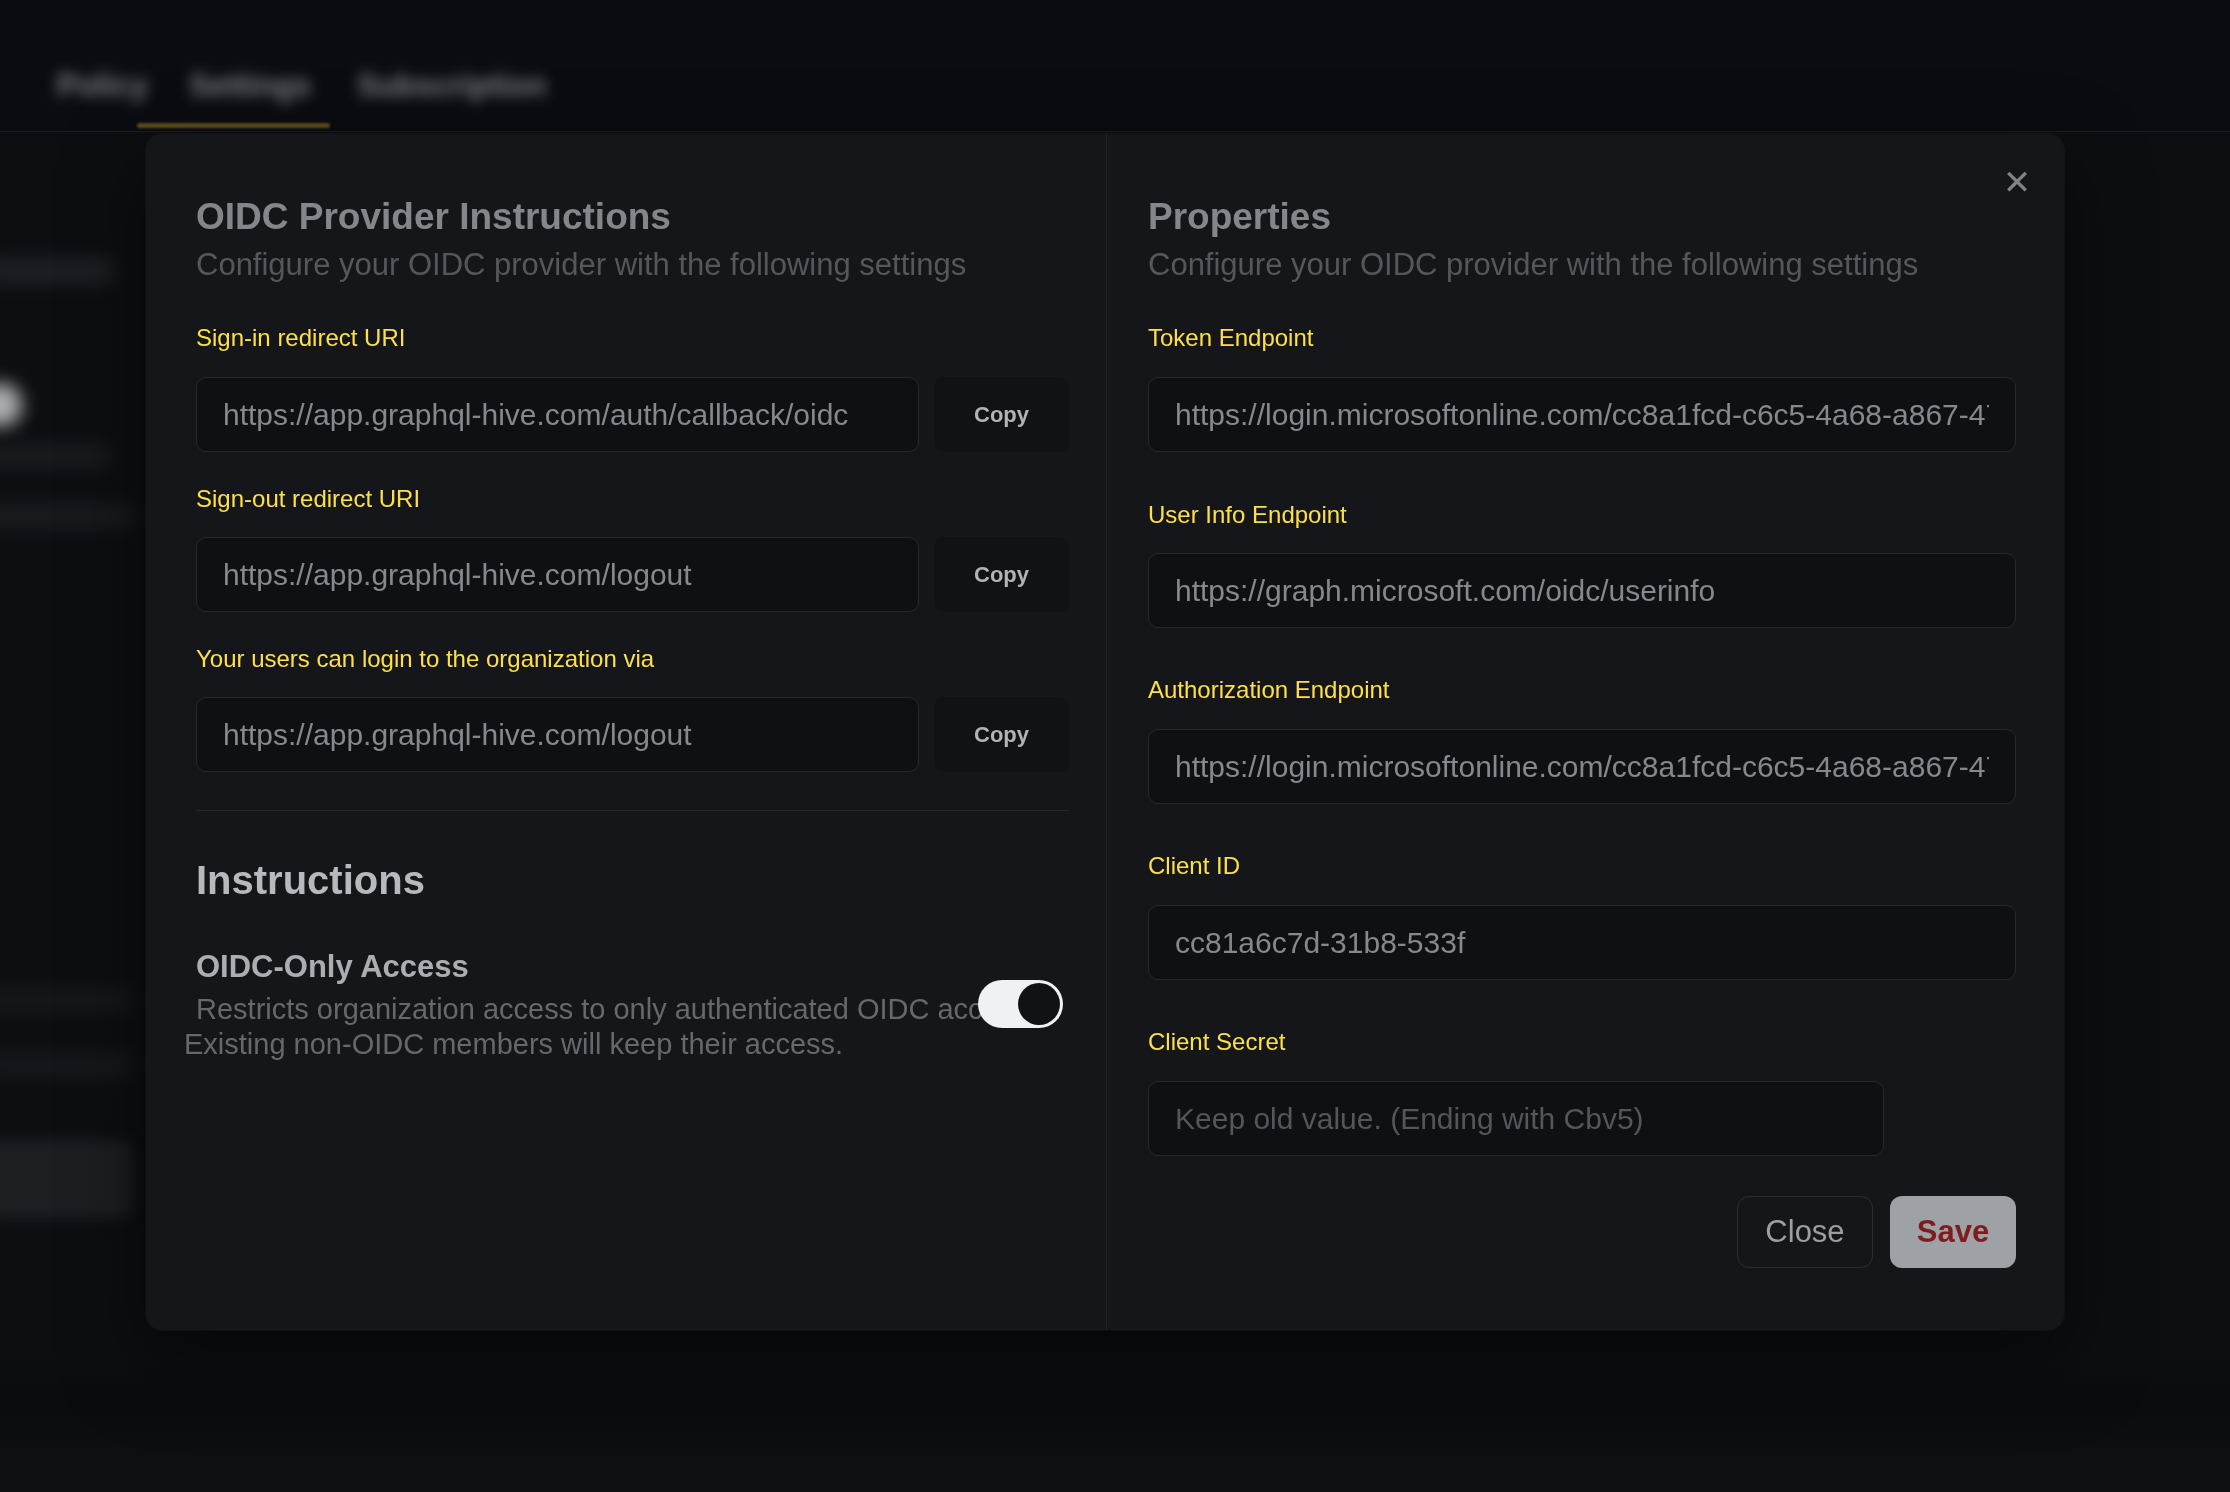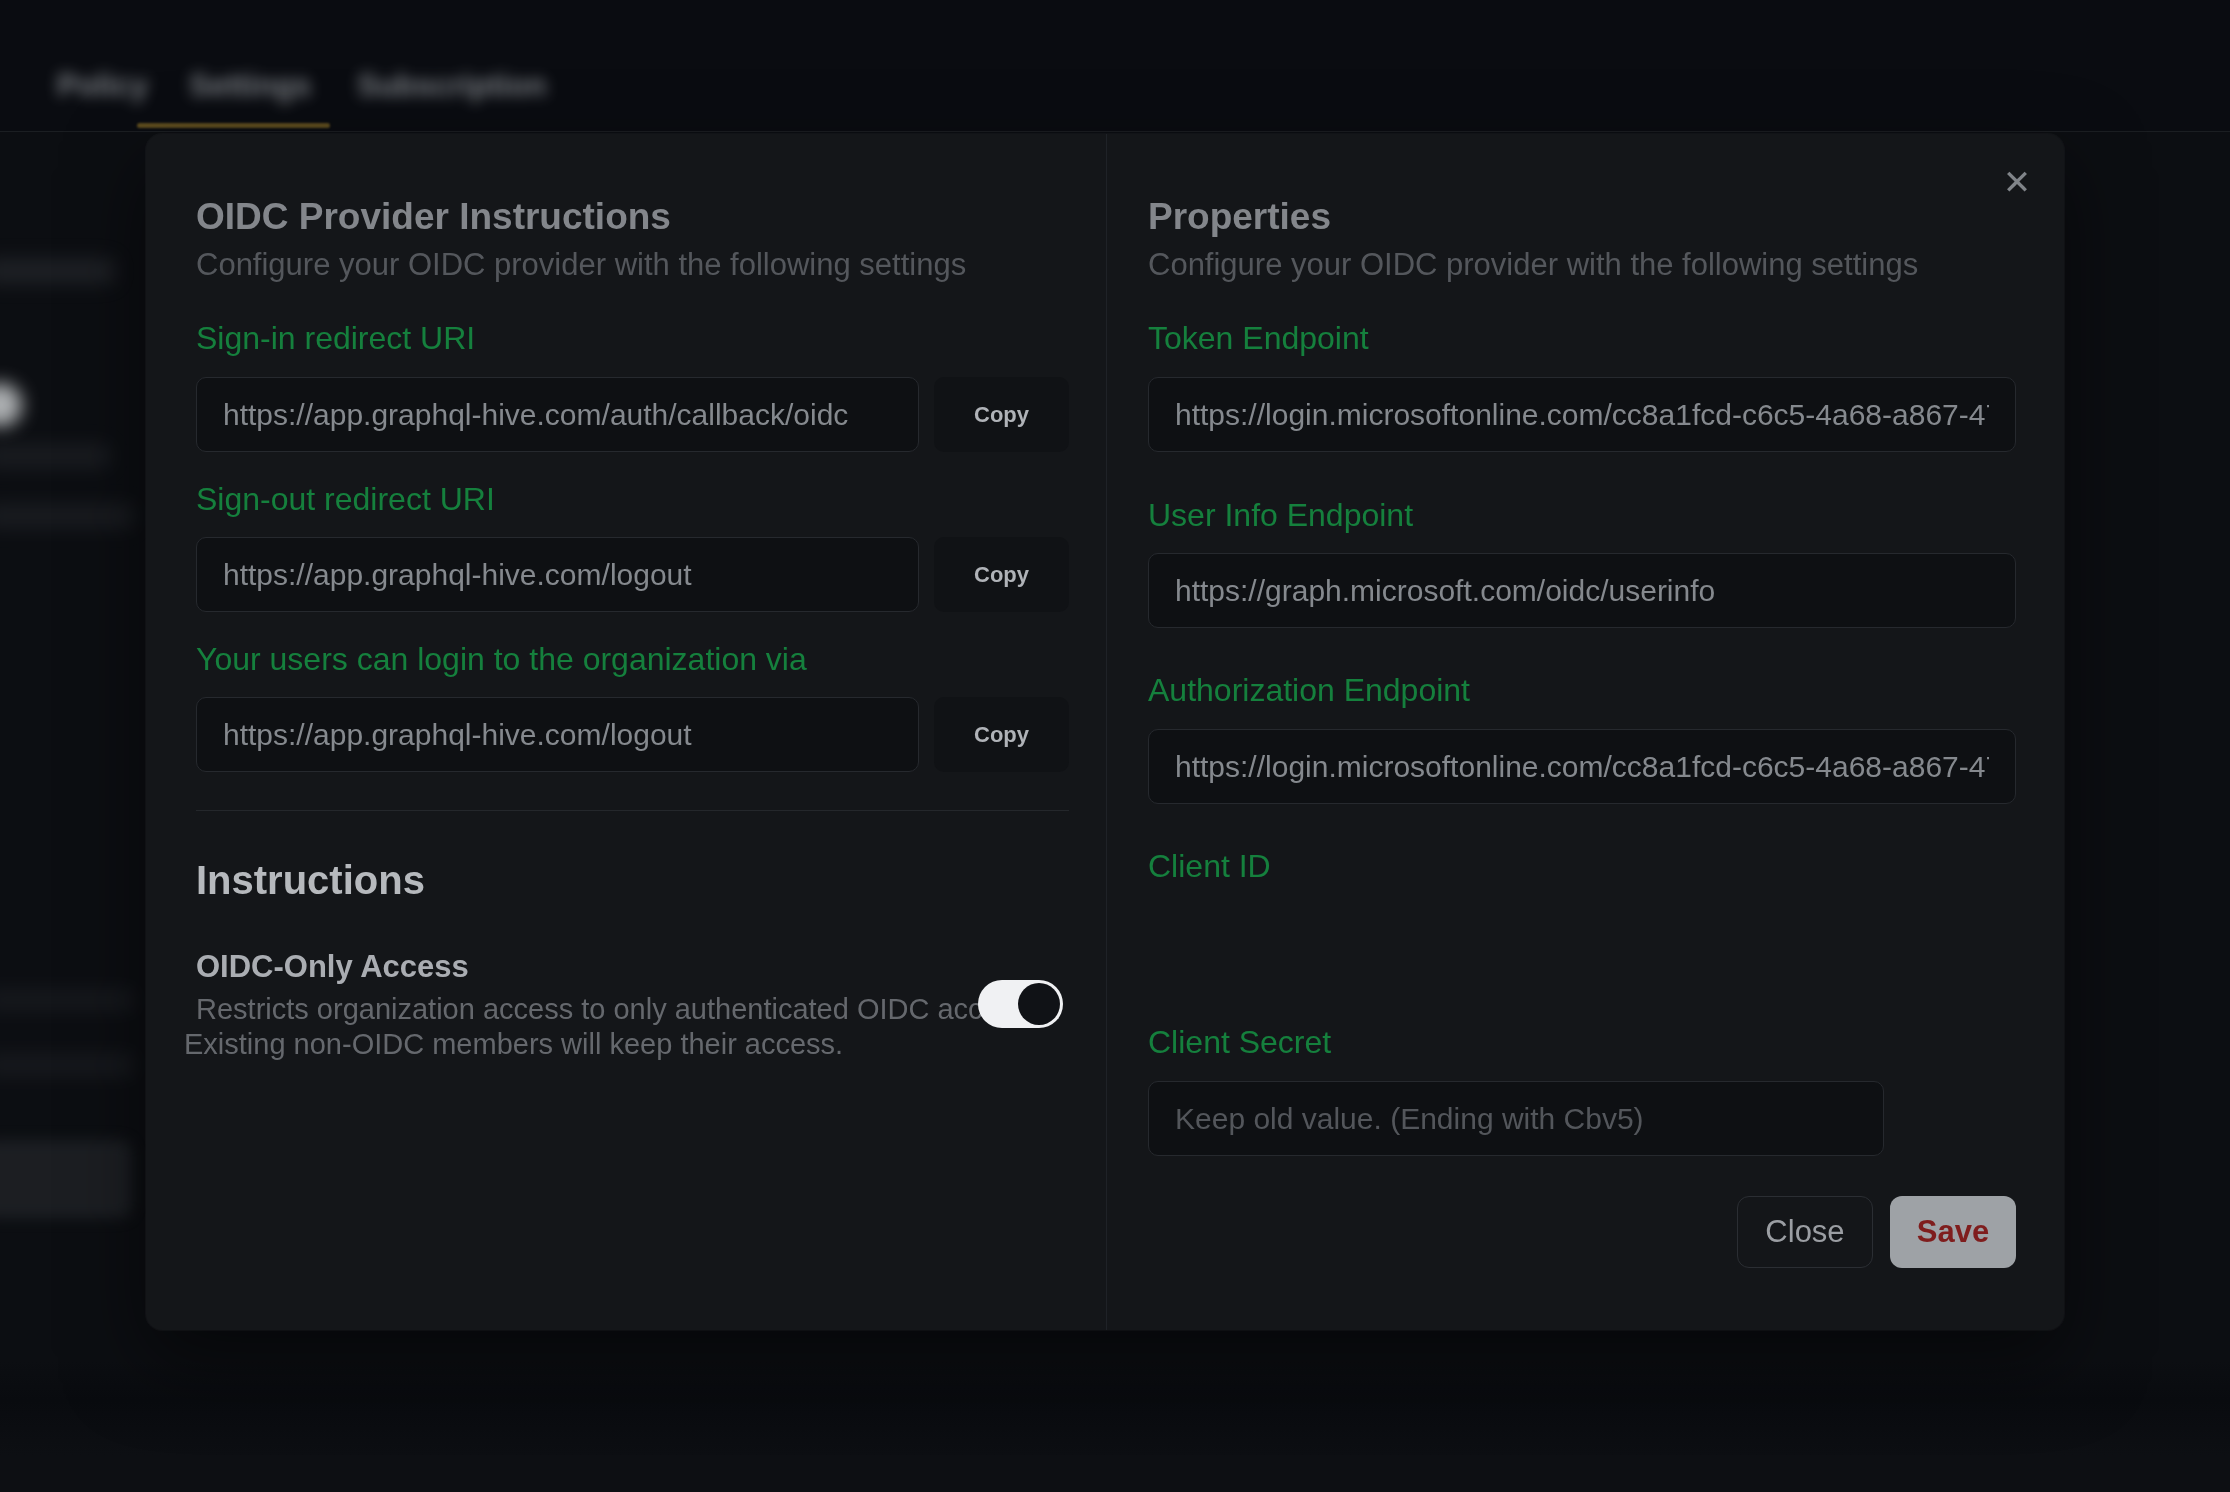--- a/index.html
+++ b/index.html
@@ -26,21 +26,21 @@
   #modal{
     left:146px;top:134px;width:1918px;height:1196px;
     background:#141619;border-radius:16px;
     box-shadow:0 0 0 1px rgba(255,255,255,.03), 0 30px 80px rgba(0,0,0,.5);
   }
   .col-divider{left:960px;top:0;width:1px;height:1196px;background:#1f2227;}
   .h-divider{left:50px;top:676px;width:873px;height:1px;background:#24272b;}
 
   .sec-title{height:46px;line-height:46px;font-size:37px;font-weight:600;color:#83868b;white-space:nowrap;}
   .sec-sub{height:38px;line-height:38px;font-size:31px;font-weight:400;color:#54575c;white-space:nowrap;text-align:center;}
-  .fld-label{height:36px;line-height:36px;font-size:32px;font-weight:500;color:#15803d;white-space:nowrap;}
+  .fld-label{height:36px;line-height:36px;font-size:24px;font-weight:500;color:#fde047;white-space:nowrap;}
 
   .txt-input{
     height:75px;background:#0e1013;border:1px solid #26292e;border-radius:10px;
     box-sizing:border-box;padding:0 26px;
     font-family:"Liberation Sans", sans-serif;font-size:30px;color:#85898e;
     white-space:nowrap;overflow:hidden;outline:none;
   }
   .txt-input::placeholder{color:#53565b;opacity:1;}
 
   .copy-btn{
@@ -123,20 +123,21 @@
   <div class="abs fld-label" style="left:1002px;top:186px;">Token Endpoint</div>
   <input class="abs txt-input" style="left: 1002px; top: 243px; width: 868px;" value="https://login.microsoftonline.com/cc8a1fcd-c6c5-4a68-a867-478a6">
 
   <div class="abs fld-label" style="left:1002px;top:363px;">User Info Endpoint</div>
   <input class="abs txt-input" style="left: 1002px; top: 419px; width: 868px;" value="https://graph.microsoft.com/oidc/userinfo">
 
   <div class="abs fld-label" style="left:1002px;top:538px;">Authorization Endpoint</div>
   <input class="abs txt-input" style="left: 1002px; top: 595px; width: 868px;" value="https://login.microsoftonline.com/cc8a1fcd-c6c5-4a68-a867-478a6">
 
   <div class="abs fld-label" style="left:1002px;top:714px;">Client ID</div>
+  <input class="abs txt-input" style="left: 1002px; top: 771px; width: 868px;" value="cc81a6c7d-31b8-533f">
 
   <div class="abs fld-label" style="left:1002px;top:890px;">Client Secret</div>
   <input class="abs txt-input" style="left: 1002px; top: 947px; width: 736px;" placeholder="Keep old value. (Ending with Cbv5)">
 
   <button class="abs btn btn-close">Close</button>
   <button class="abs btn btn-save">Save</button>
 
 </div>
 
 </body></html>

